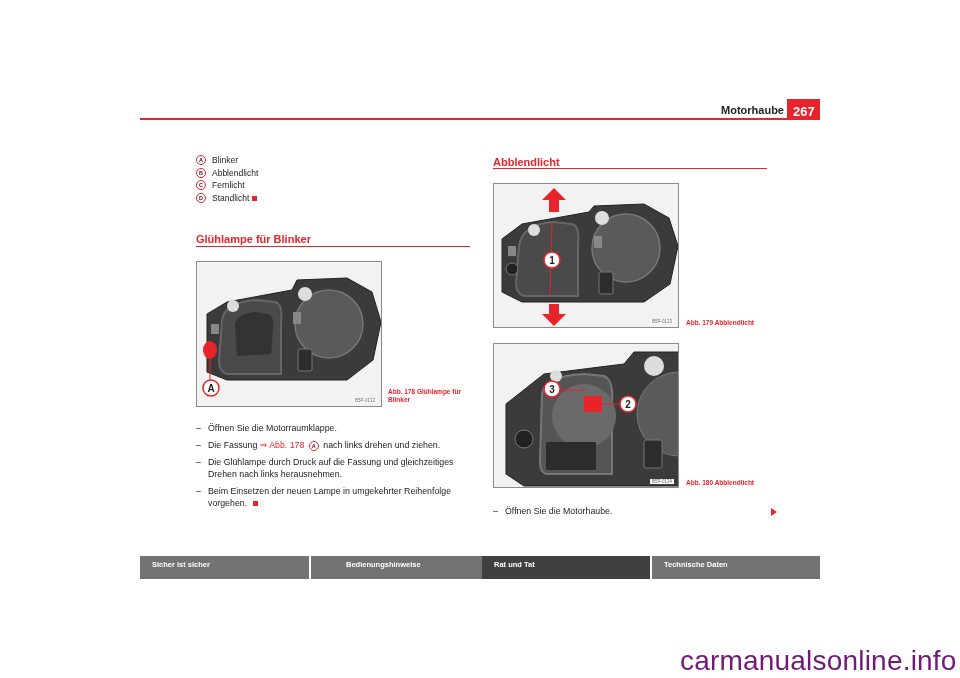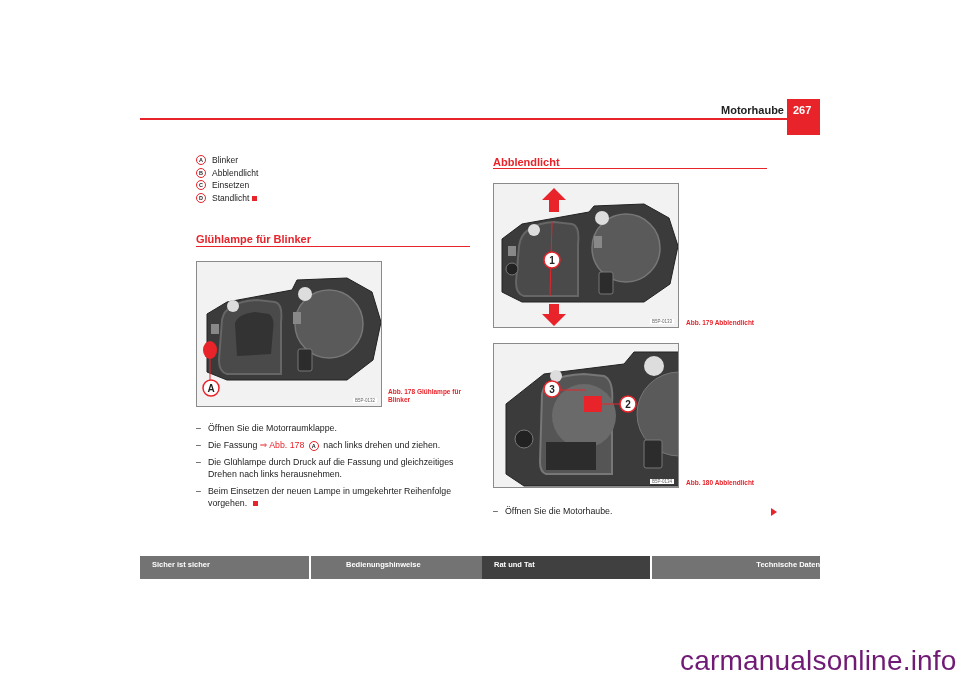--- a/index.html
+++ b/index.html
@@ -3,22 +3,22 @@
 <meta charset="utf-8">
 <style>
   * { box-sizing: border-box; margin: 0; padding: 0; }
   body { width: 960px; height: 678px; background: #ffffff; position: relative; overflow: hidden;
          font-family: "Liberation Sans", "DejaVu Sans", sans-serif; color: #222; }
   .abs { position: absolute; }
 
   
   .header-line { left: 140px; top: 118px; width: 680px; height: 2px; background: #e8232a; }
   .header-title { left: 700px; top: 104px; width: 84px; text-align: right; font-size: 11px; font-weight: bold; color: #222; }
-  .page-num { left: 787px; top: 99px; width: 33px; height: 36px; background: #e8232a; color: #fff;
-              font-size: 11px; font-weight: bold; padding: 5px 0 0 6px; }
+  .page-num { left: 787px; top: 99px; width: 33px; height: 20px; background: #e8232a; color: #fff;
+              font-size: 13px; font-weight: bold; padding: 5px 0 0 6px; }
 
   
   .legend { left: 196px; top: 154px; }
   .legend-row { display: flex; align-items: center; height: 12.6px; font-size: 8.5px; color: #222; }
   .badge { display: inline-flex; align-items: center; justify-content: center; width: 10px; height: 10px;
            border: 1.2px solid #e8232a; border-radius: 50%; font-size: 5.5px; font-weight: bold; color: #222;
            margin-right: 6px; }
   .end-mark { display: inline-block; width: 5px; height: 5px; background: #e8232a; margin-left: 3px; }
 
   
@@ -58,21 +58,21 @@
   <div class="legend-row">
     <span class="badge">A</span>
     <span>Blinker</span>
   </div>
   <div class="legend-row">
     <span class="badge">B</span>
     <span>Abblendlicht</span>
   </div>
   <div class="legend-row">
     <span class="badge">C</span>
-    <span>Einsetzen</span>
+    <span>Fernlicht</span>
   </div>
   <div class="legend-row">
     <span class="badge">D</span>
     <span>Standlicht</span>
     <span class="end-mark"></span>
   </div>
 </div>
 
 <div class="abs section-title" style="left:196px; top:233px;">Glühlampe für Blinker</div>
 <div class="abs section-rule" style="left:196px; top:246px; width:274px;"></div>
@@ -187,17 +187,17 @@
 
 <div class="abs nav-tab" style="left:140px; width:169px;">
   <span>Sicher ist sicher</span>
 </div>
 <div class="abs nav-tab" style="left:311px; width:186px;padding-left:35px;">
   <span>Bedienungshinweise</span>
 </div>
 <div class="abs nav-tab active" style="left:482px; width:168px;">
   <span>Rat und Tat</span>
 </div>
-<div class="abs nav-tab" style="left:652px; width:168px;text-align:right;">
+<div class="abs nav-tab" style="left:652px; width:168px;">
   <span>Technische Daten</span>
 </div>
 
 <div class="abs watermark">carmanualsonline.info</div>
 
 </body></html>

